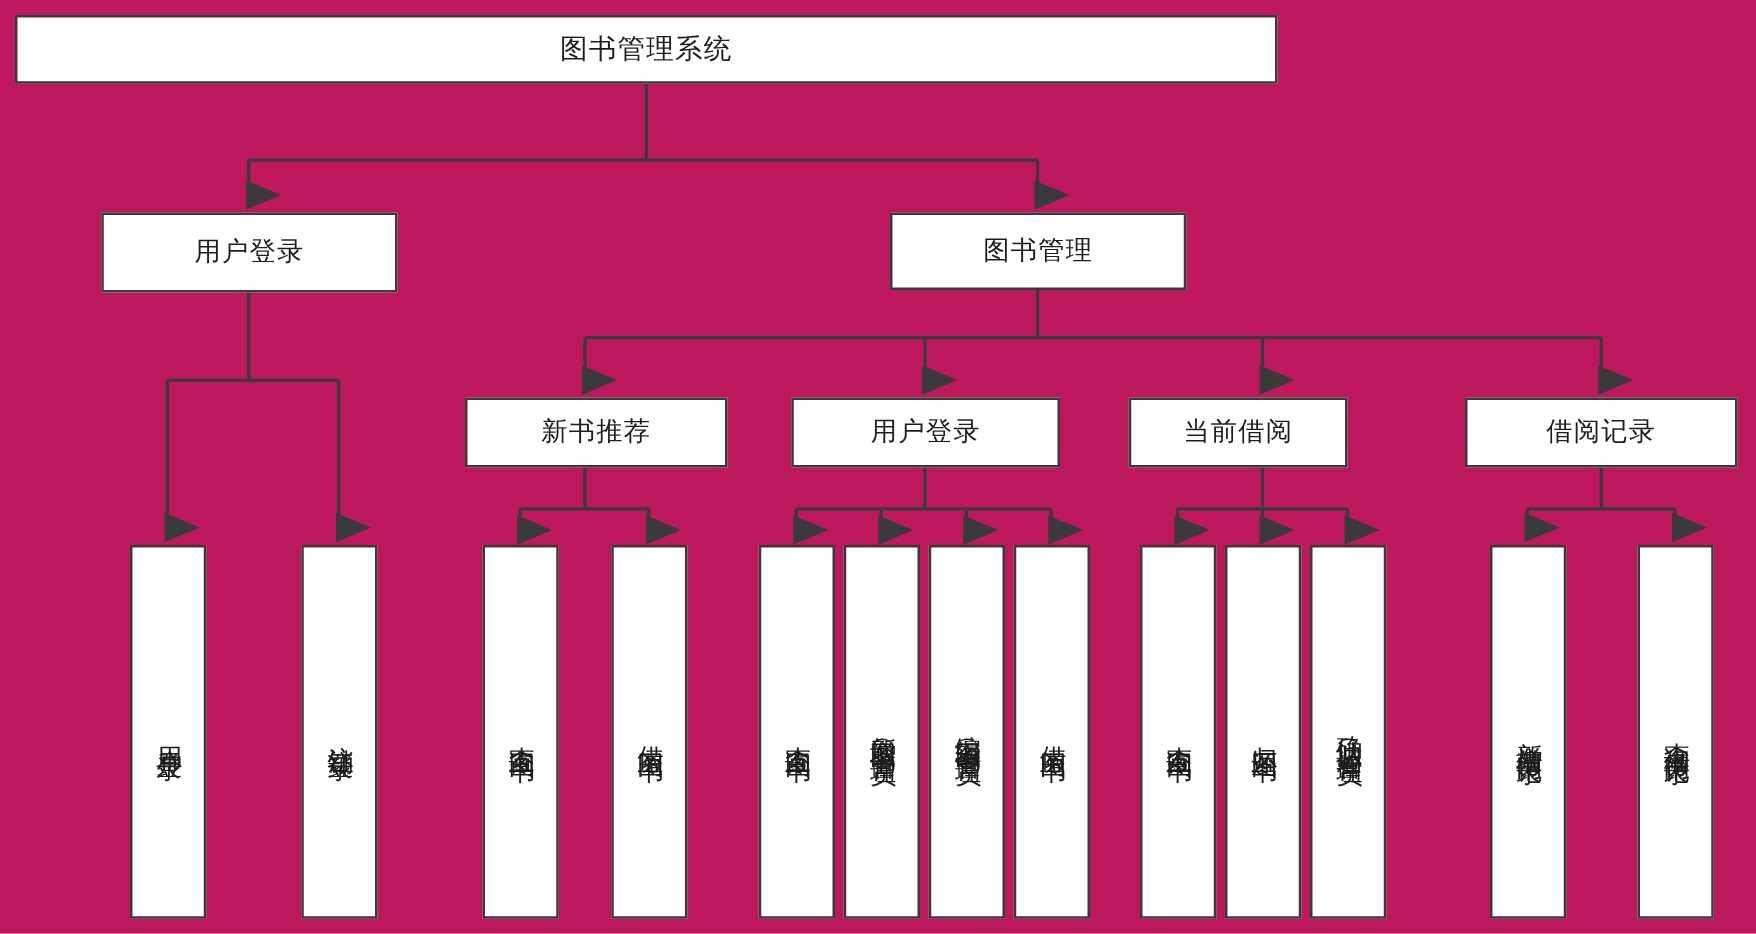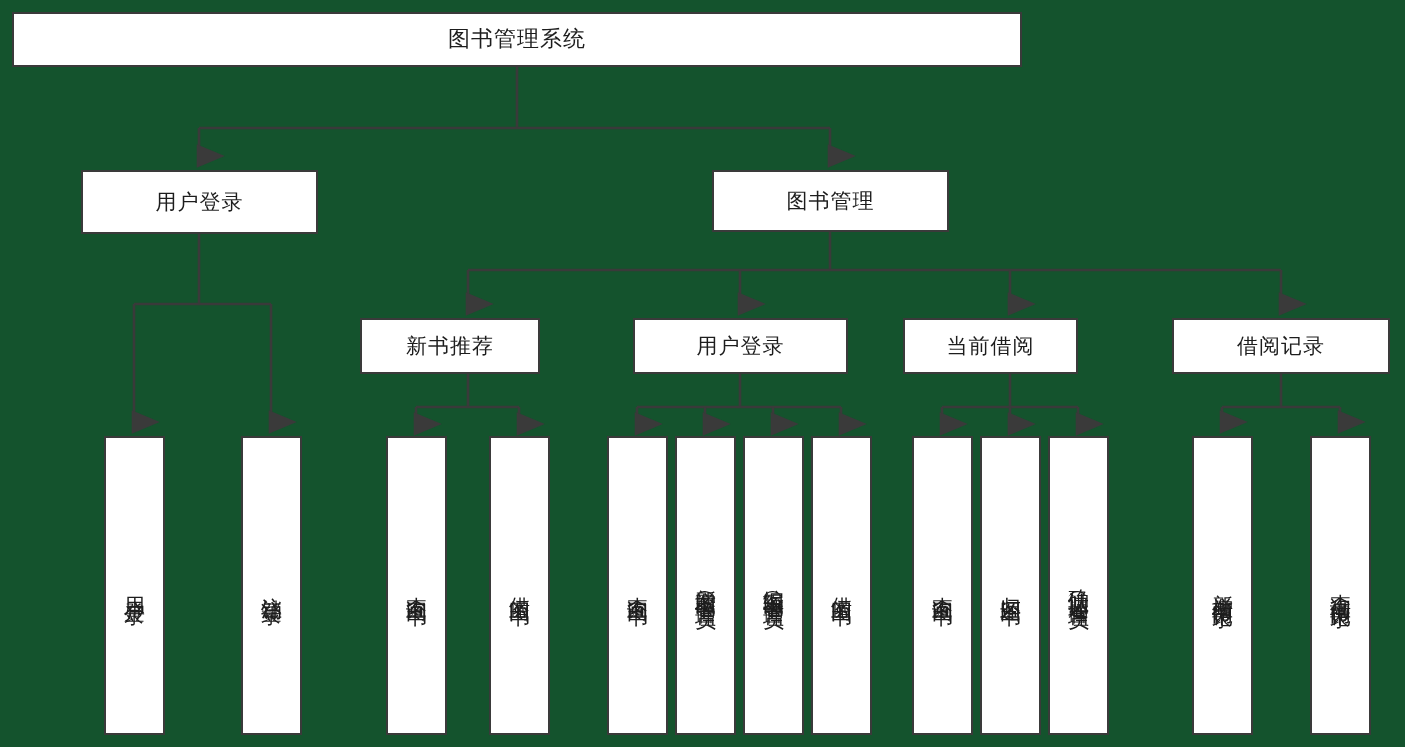--- a/index.html
+++ b/index.html
@@ -7,21 +7,21 @@
     padding: 0;
     background: #ffffff;
   }
   body {
     font-family: "Liberation Sans", "DejaVu Sans", sans-serif;
   }
   #canvas {
     position: relative;
     width: 1405px;
     height: 747px;
-    background: #14532d;
+    background: #be185d;
     overflow: hidden;
   }
   #edges {
     position: absolute;
     left: 0;
     top: 0;
     width: 1405px;
     height: 747px;
     pointer-events: none;
   }
@@ -126,21 +126,21 @@
     <span>图书管理系统</span>
   </div>
 
   <div class="node horiz" style="left:81px; top:170px; width:237px; height:64px;">
     <span>用户登录</span>
   </div>
   <div class="node horiz" style="left:712px; top:170px; width:237px; height:62px;">
     <span>图书管理</span>
   </div>
 
-  <div class="node horiz" style="left:360px; top:318px; width:180px; height:56px;">
+  <div class="node horiz" style="left:372px; top:318px; width:210px; height:56px;">
     <span>新书推荐</span>
   </div>
   <div class="node horiz" style="left:633px; top:318px; width:215px; height:56px;">
     <span>用户登录</span>
   </div>
   <div class="node horiz" style="left:903px; top:318px; width:175px; height:56px;">
     <span>当前借阅</span>
   </div>
   <div class="node horiz" style="left:1172px; top:318px; width:218px; height:56px;">
     <span>借阅记录</span>

